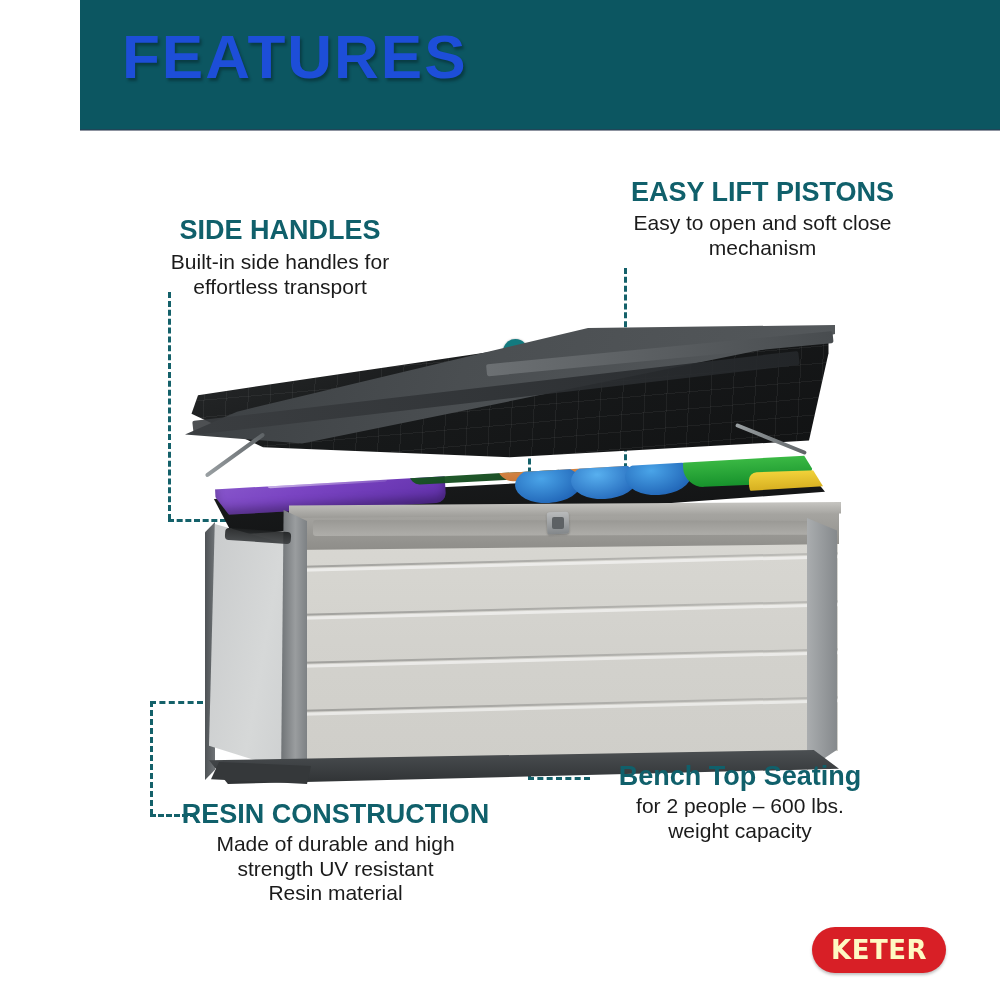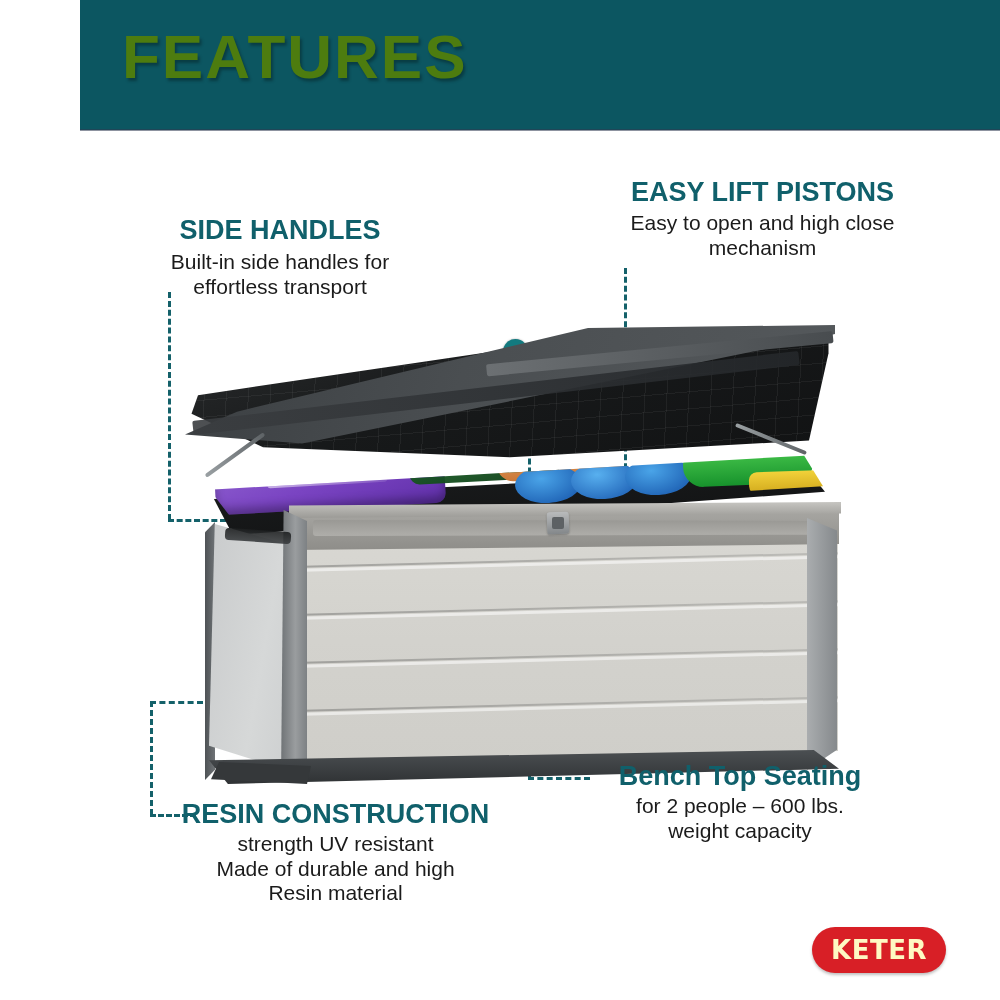--- a/index.html
+++ b/index.html
@@ -7,21 +7,21 @@
               font-family:"Liberation Sans", sans-serif; overflow:hidden; }
 
   #page { position:relative; width:1000px; height:1000px; background:#fff; }
 
   
   .banner { position:absolute; left:80px; top:0; width:920px; height:130px;
             background:#0c5661; }
   .banner-rule { position:absolute; left:80px; top:129px; width:920px; height:2px;
                  background:#2f3a52; opacity:.55; }
   .banner-title { position:absolute; left:122px; top:26px;
-                  font-size:62px; font-weight:bold; color:#4d7c0f;
+                  font-size:62px; font-weight:bold; color:#1d4ed8;
                   letter-spacing:2px; line-height:1;
                   text-shadow:2px 3px 3px rgba(0,0,0,.30); }
 
   
   .callout { position:absolute; text-align:center; }
   .callout .c-title { color:#10606b; font-weight:bold; line-height:1.08;
                       white-space:nowrap; }
   .callout .c-body { color:#1b1b1b; line-height:1.17; }
 
   #co-side      { left:110px;  top:216px;  width:340px; }
@@ -260,30 +260,30 @@
     <div class="c-title">SIDE HANDLES</div>
     <div class="c-body">
       <div>Built-in side handles for</div>
       <div>effortless transport</div>
     </div>
   </div>
 
   <div class="callout" id="co-pistons">
     <div class="c-title">EASY LIFT PISTONS</div>
     <div class="c-body">
-      <div>Easy to open and high close</div>
+      <div>Easy to open and soft close</div>
       <div>mechanism</div>
     </div>
   </div>
 
   <div class="callout" id="co-resin">
     <div class="c-title">RESIN CONSTRUCTION</div>
     <div class="c-body">
+      <div>Made of durable and high</div>
       <div>strength UV resistant</div>
-      <div>Made of durable and high</div>
       <div>Resin material</div>
     </div>
   </div>
 
   <div class="callout" id="co-bench">
     <div class="c-title">Bench Top Seating</div>
     <div class="c-body">
       <div>for 2 people – 600 lbs.</div>
       <div>weight capacity</div>
     </div>

